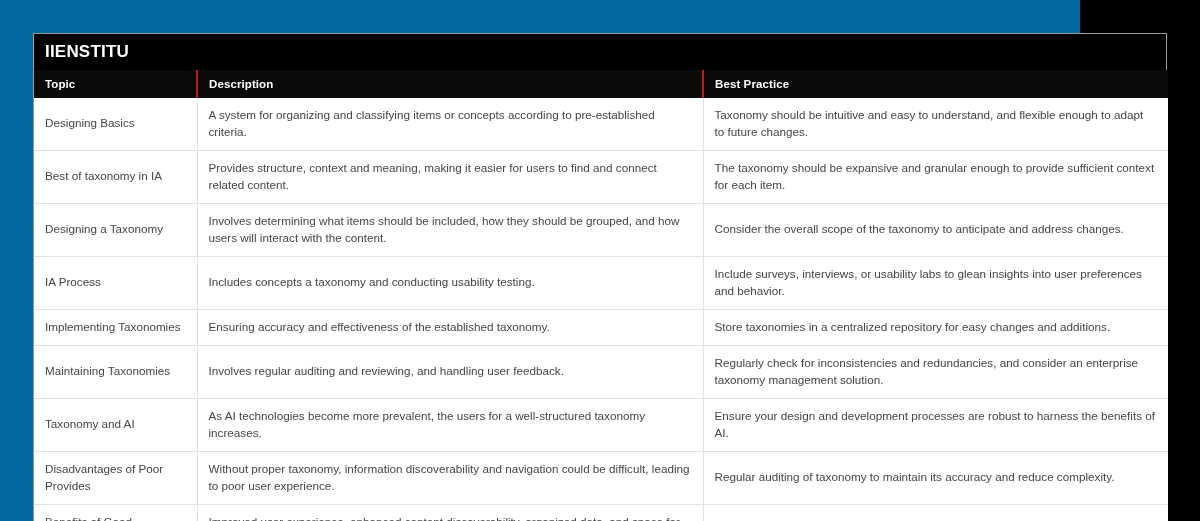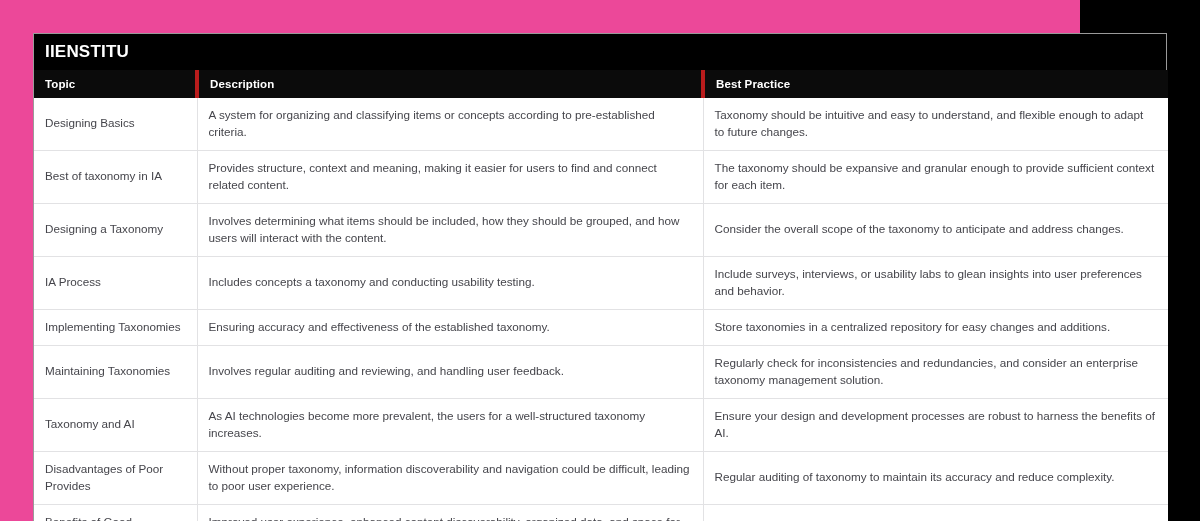--- a/index.html
+++ b/index.html
@@ -12,21 +12,21 @@
     height: 521px;
     overflow: hidden;
     font-family: "Liberation Sans", sans-serif;
     -webkit-font-smoothing: antialiased;
   }
 
   .page {
     position: relative;
     width: 1080px;
     height: 521px;
-    background: #ec4899;
+    background: #0369a1;
   }
 
   
   .table-card {
     position: absolute;
     left: 33px;
     top: 33px;
     width: 1134px;
     background: #ffffff;
     border: 1px solid #9a9a9a;
@@ -58,21 +58,21 @@
     background: #ffffff;
   }
 
   thead tr.header-row th {
     background: #0b0b0b;
     color: #ffffff;
     font-size: 11.5px;
     font-weight: bold;
     text-align: left;
     padding: 8px 10px 8px 11px;
-    border-right: 4px solid #b91c1c;
+    border-right: 2px solid #b91c1c;
     box-sizing: border-box;
     vertical-align: middle;
     letter-spacing: 0.1px;
   }
   thead tr.header-row th:last-child { border-right: none; }
 
   tbody tr.body-row td {
     font-size: 11.7px;
     color: #45454b;
     text-align: left;

